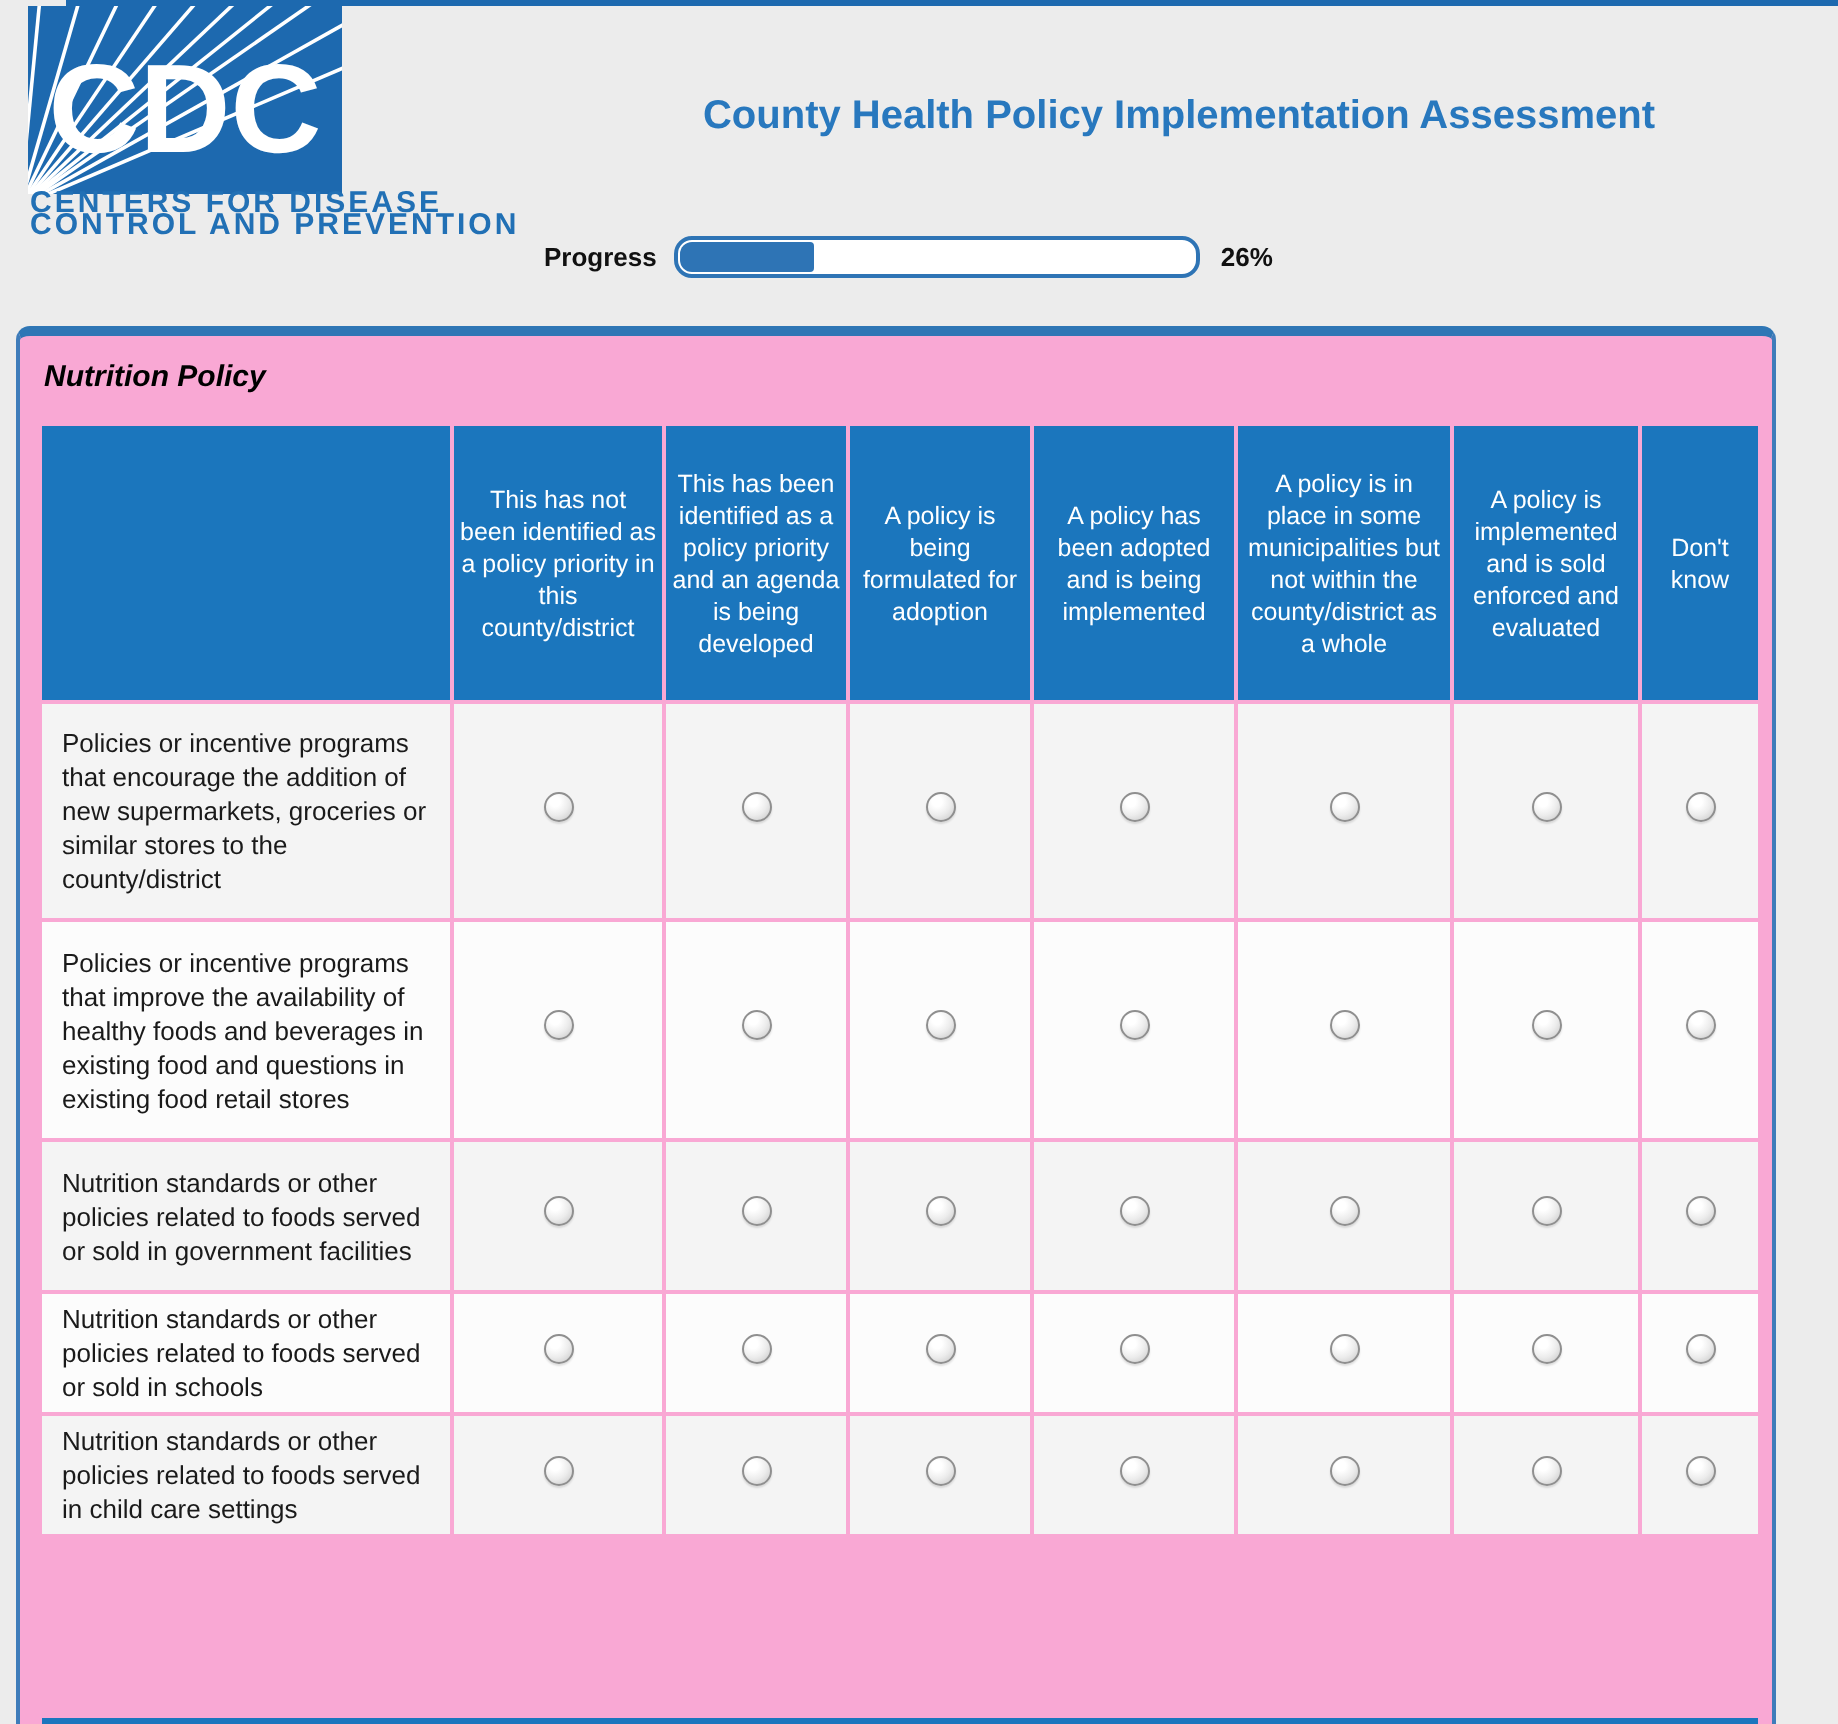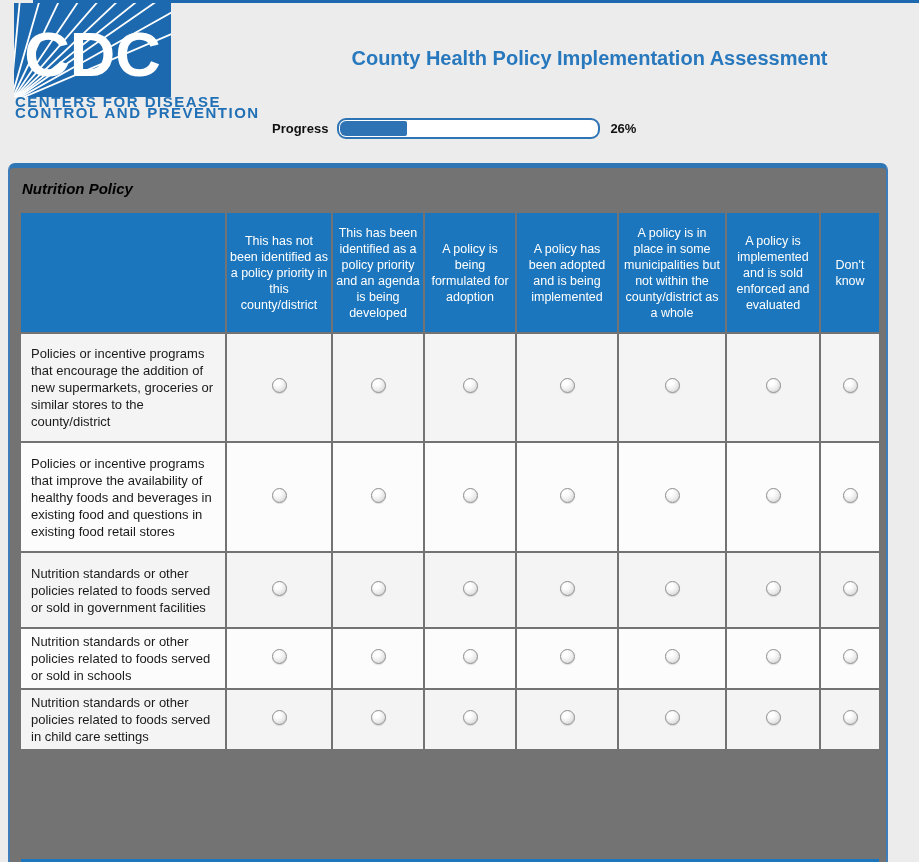--- a/index.html
+++ b/index.html
@@ -29,36 +29,36 @@
   .progress-track {
     width:257px; height:15px; border:2px solid #2e74b5; border-radius:9px;
     background:#fff; padding:1px;
   }
   .progress-fill { height:100%; background:#2e74b5; border-radius:6px 2px 2px 6px; }
   .progress-value { margin-left:10px; font-size:13px; font-weight:bold; color:#111; }
 
   
   .panel {
     position:absolute; left:8px; top:163px; width:876px; bottom:0;
-    background:#737373;
+    background:#f9a8d4;
     border-top:5px solid #2f76b5; border-left:2px solid #3f7cba; border-right:2px solid #3f7cba;
     border-radius:7px 7px 0 0; overflow:hidden;
   }
   .section-heading { margin:12px 0 0 12px; font-size:15px; font-style:italic; font-weight:bold; color:#000; }
   .instruction     { margin:15px 0 0 12px; font-size:13.5px; font-weight:bold; color:#000; }
   .question        { margin:14px 0 0 12px; font-size:13.5px; font-weight:bold; color:#000; }
   .question .qnum  { margin-right:5px; }
 
   
   table.matrix { border-collapse:separate; border-spacing:2px; margin:14px 0 0 9px; table-layout:fixed; }
   th.hdr {
     background:#1b76bd; color:#fff; font-weight:normal; font-size:12.5px; line-height:16px;
     text-align:center; vertical-align:middle; padding:2px 3px;
   }
-  thead tr { height:119px; }
+  thead tr { height:137px; }
   td.label-cell {
     font-size:13px; line-height:17px; text-align:left; vertical-align:middle;
     padding:4px 6px 4px 10px; color:#1a1a1a;
   }
   tr.odd  td { background:#fcfcfc; }
   tr.even td { background:#f4f4f4; }
   td.radio-cell { text-align:center; vertical-align:middle; }
   .radio {
     display:inline-block; width:13px; height:13px; border-radius:50%;
     border:1px solid #8f8f8f;

